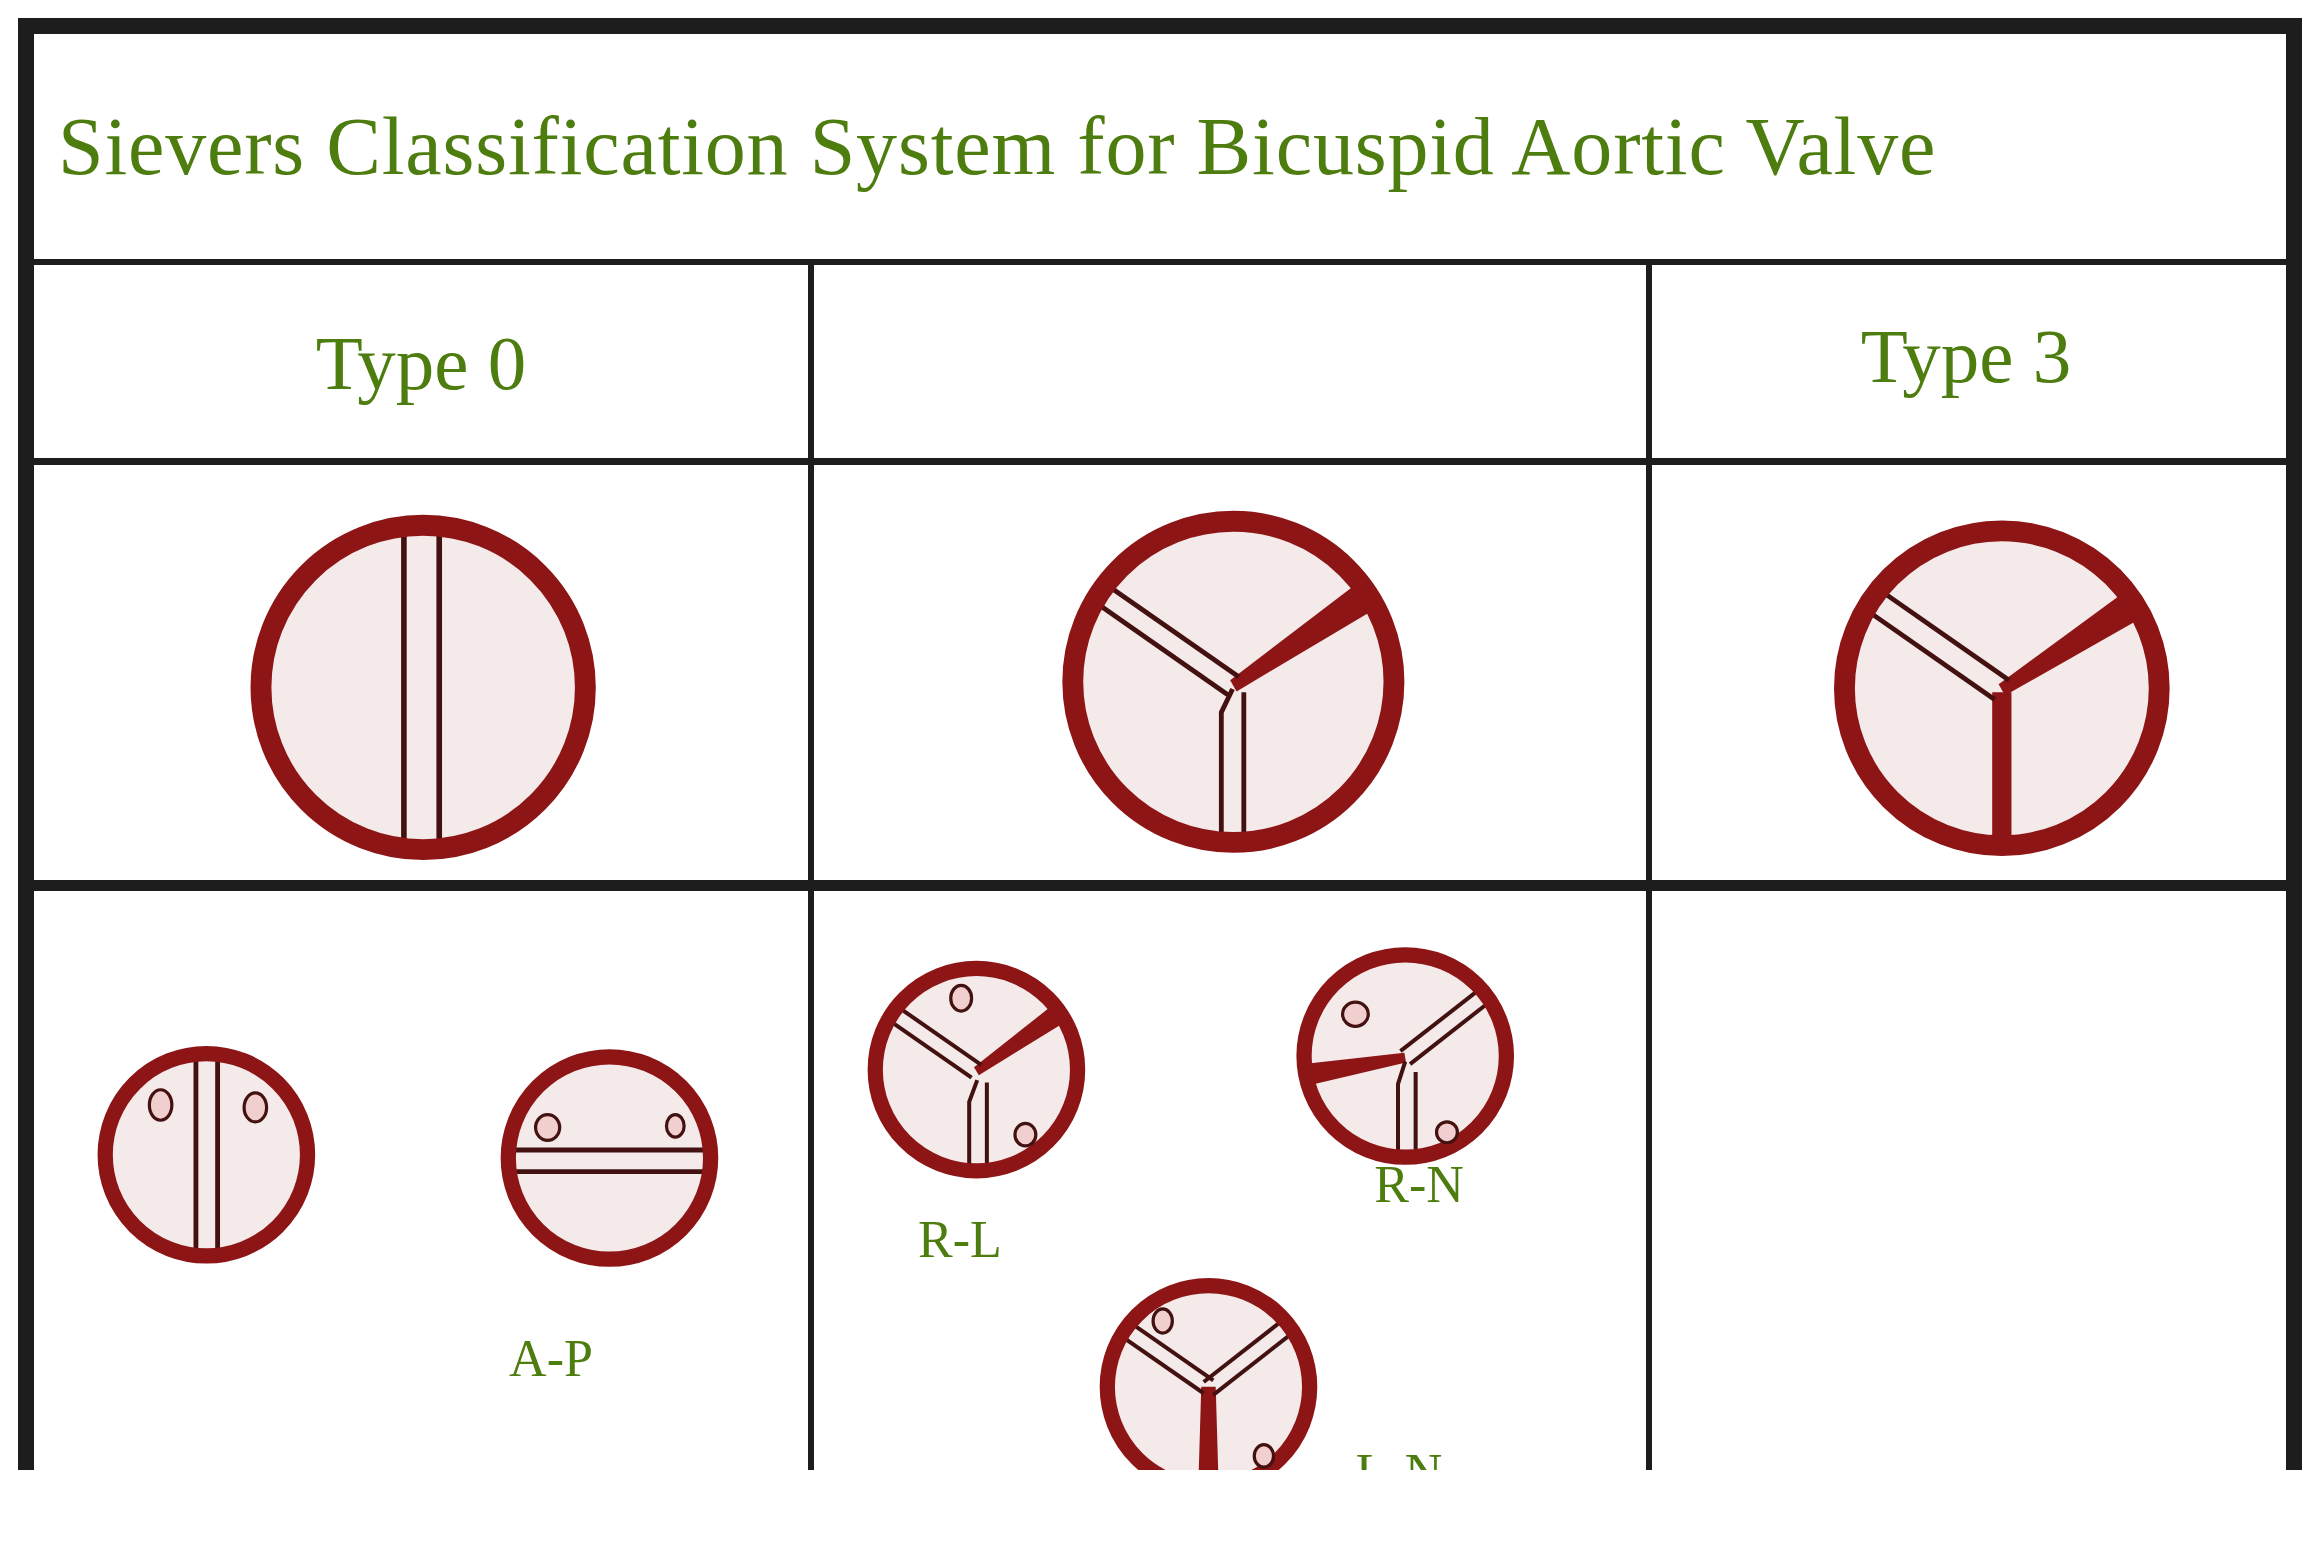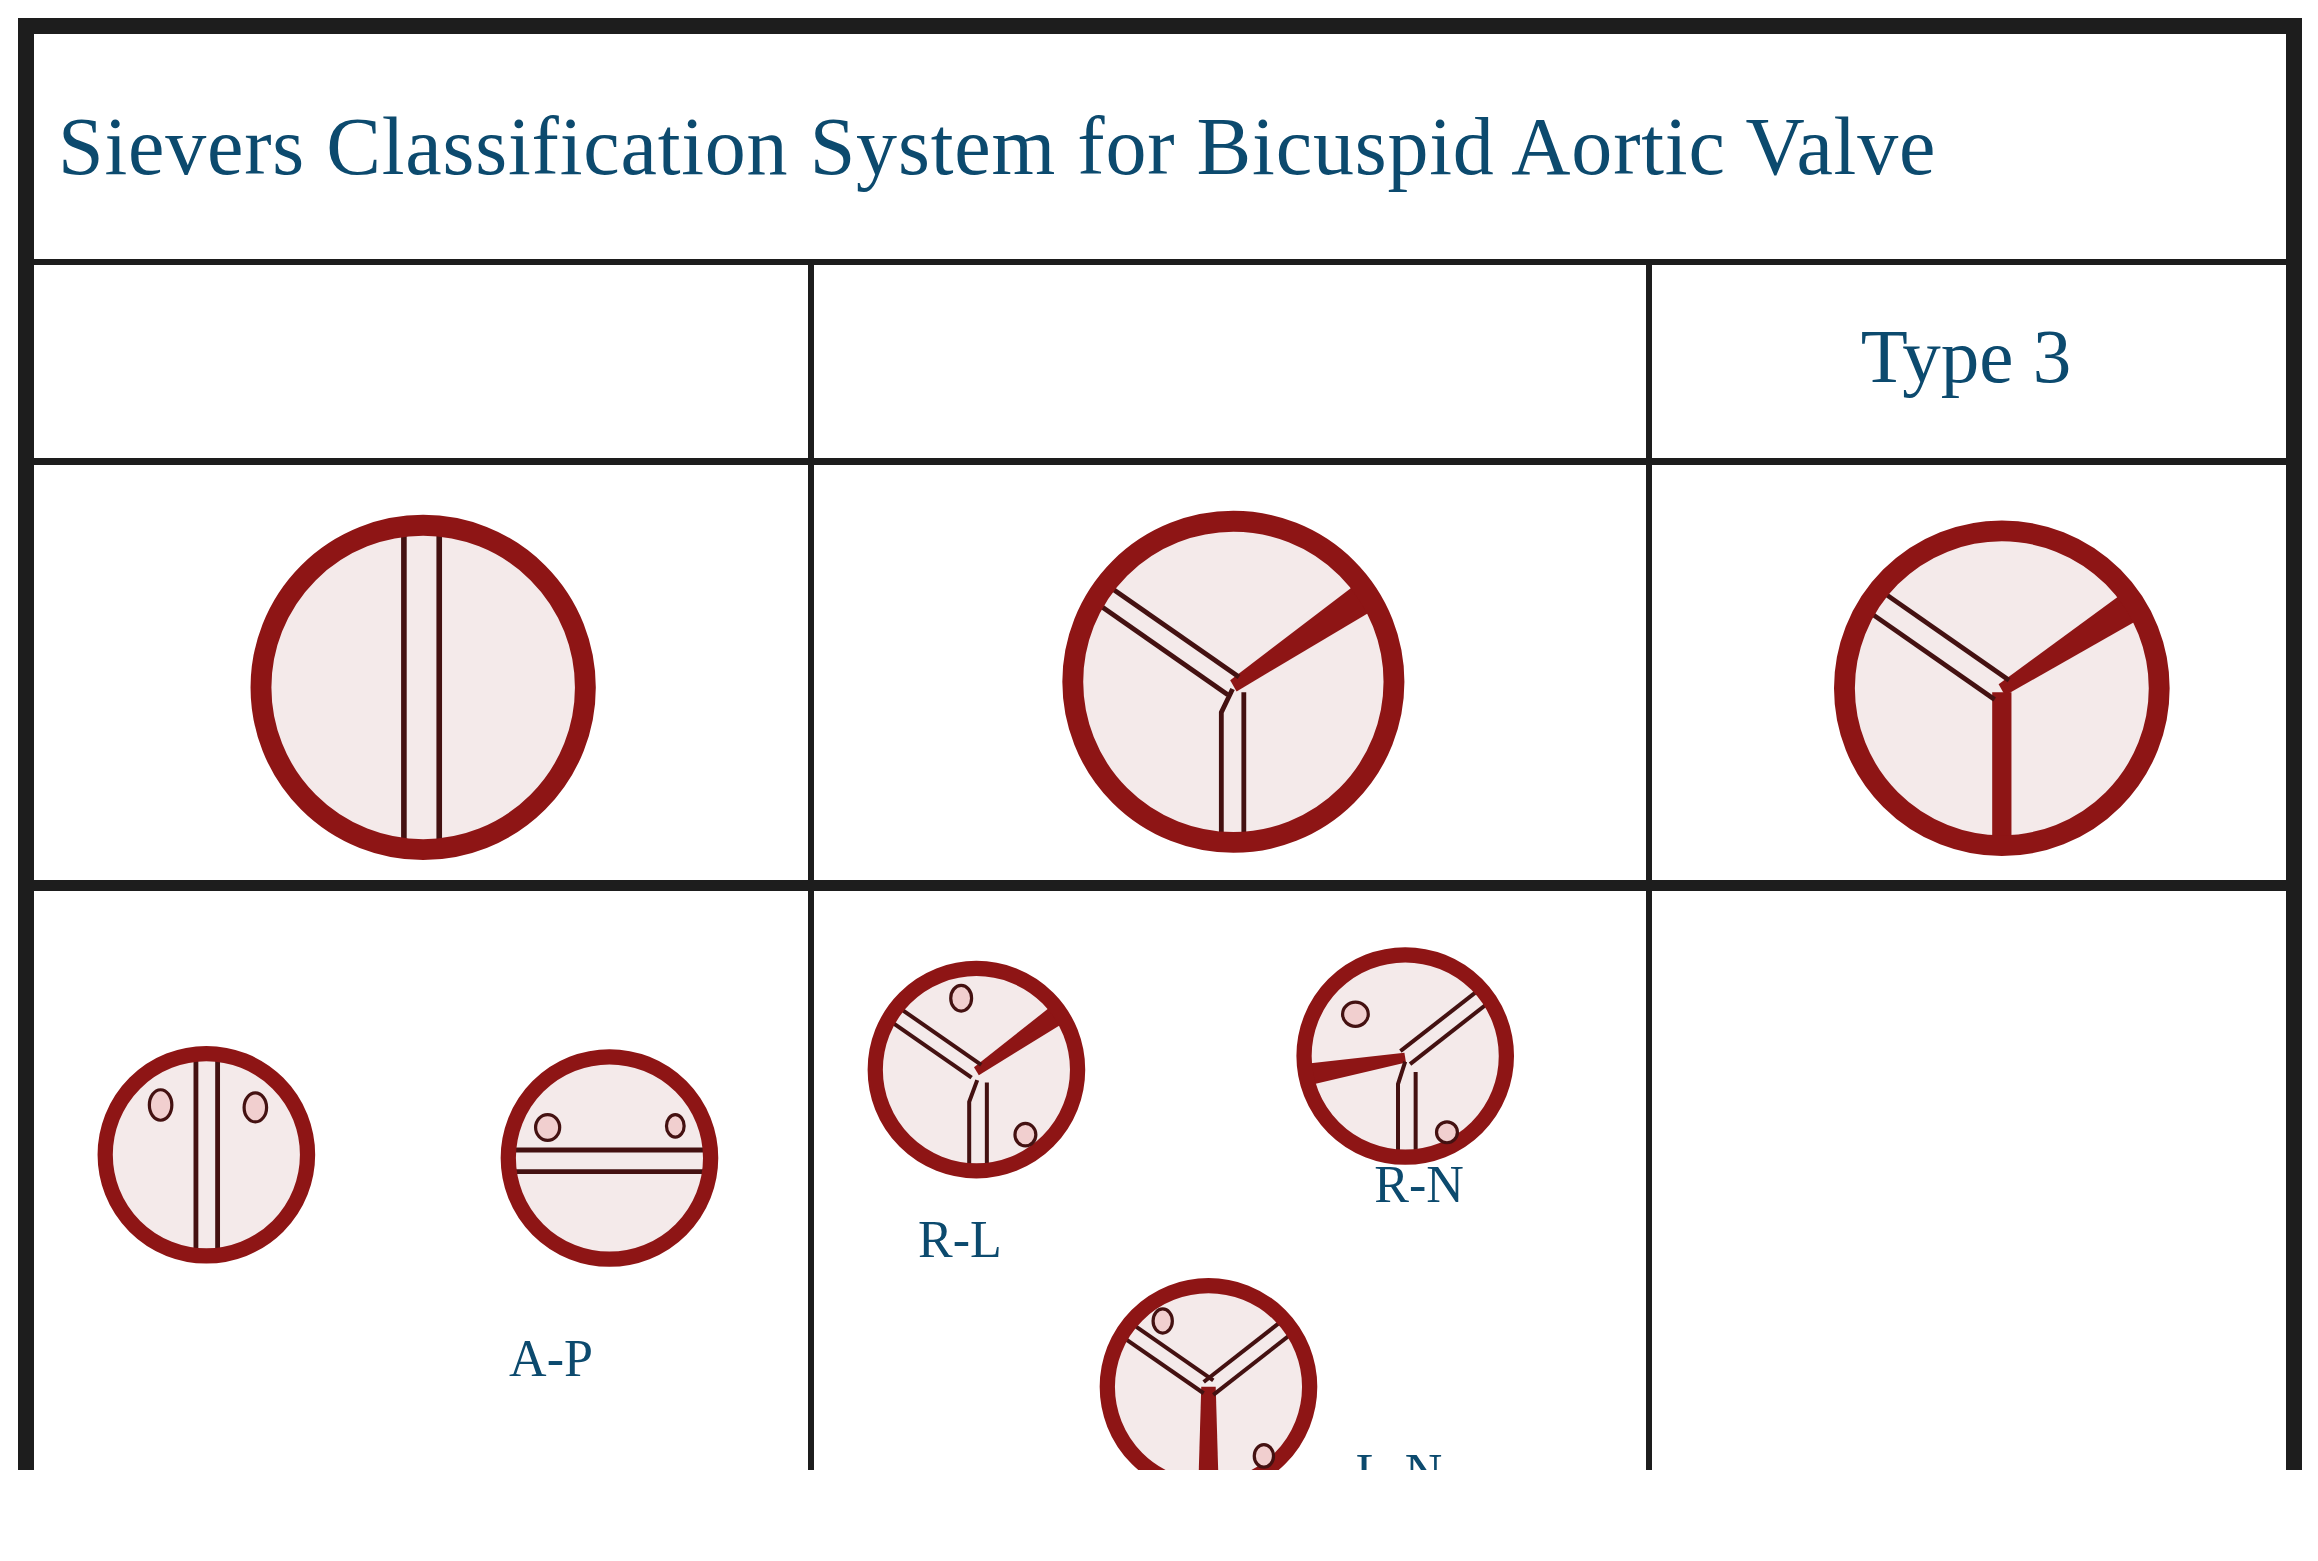--- a/index.html
+++ b/index.html
@@ -1,21 +1,21 @@
 <!DOCTYPE html>
 <html style="--border: #1d1d1d;font-size:13px"><head>
 <meta charset="utf-8">
 <style>
   html,body{margin:0;padding:0;background:#ffffff;}
   .canvas{
     position:relative;
     width:2319px;height:1470px;
     background:#ffffff;
     font-family:"Liberation Serif","DejaVu Serif",serif;
-    color:#0c4a6e;
+    color:#4d7c0f;
     overflow:hidden;
   }
   .frame{
     position:absolute;left:17.7px;top:17.7px;width:2284px;height:1522px;
     border:16px solid var(--border,#1d1d1d);
     box-sizing:border-box;
   }
   .hline{position:absolute;left:34px;width:2252px;background:var(--border,#1d1d1d);}
   .vline{position:absolute;top:265px;height:1259px;width:5.6px;background:var(--border,#1d1d1d);}
   .title{
@@ -40,20 +40,21 @@
 
   <div class="frame"></div>
   <div class="hline" style="top:259px;height:6.4px"></div>
   <div class="hline" style="top:458px;height:7.2px"></div>
   <div class="hline" style="top:880px;height:11.2px"></div>
   <div class="vline" style="left:808px"></div>
   <div class="vline" style="left:1646px"></div>
 
   <div class="title">Sievers Classification System for Bicuspid Aortic Valve</div>
 
+  <div class="hdr" style="left:421px;top:363px">Type 0</div>
   <div class="hdr" style="left:1966px;top:356px">Type 3</div>
 
   <svg class="overlay" width="2319" height="1562" viewBox="0 0 2888 1945">
     <defs>
       <clipPath id="cpT0">
           <circle cx="527" cy="856" r="202"></circle>
         </clipPath>
       <clipPath id="cpT1">
           <circle cx="1536" cy="849" r="200"></circle>
         </clipPath>

